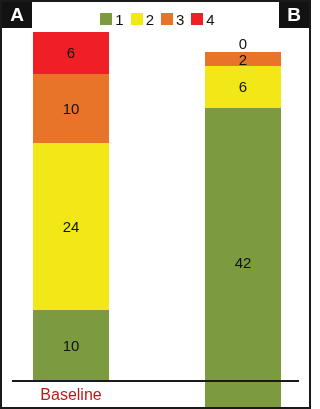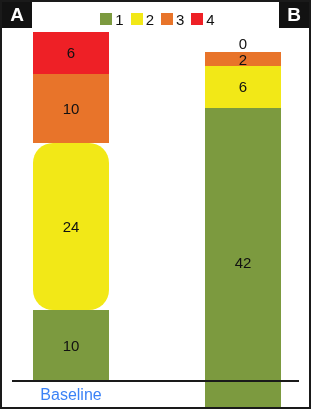--- a/index.html
+++ b/index.html
@@ -137,21 +137,21 @@
     position: absolute;
     left: 10px;
     top: 381px;
     width: 289px;
     height: 24px;
   }
   .axis-tick-label {
     position: absolute;
     top: 0;
     font-size: 16px;
-    color: #3b82f6;
+    color: #b91c1c;
     text-align: center;
     line-height: 24px;
     white-space: nowrap;
   }
   .axis-tick-label.t0 { left: 21px;  width: 76px; }
   .axis-tick-label.t1 { left: 193px; width: 76px; }
 </style>
 </head>
 <body>
 
@@ -181,21 +181,21 @@
 
   <div id="plot">
     <div class="bar-group g0">
       <div class="bar-stack" style="height: 348px;">
           <div class="segment" style="background: rgb(238, 32, 38); height: 41.76px;">
             <span class="segment-label">6</span>
           </div>
           <div class="segment" style="background: rgb(232, 116, 42); height: 69.6px;">
             <span class="segment-label">10</span>
           </div>
-          <div class="segment" style="background: rgb(242, 232, 23); height: 167.04px; border-radius: 20px;">
+          <div class="segment" style="background: rgb(242, 232, 23); height: 167.04px;">
             <span class="segment-label">24</span>
           </div>
           <div class="segment" style="background: rgb(124, 154, 63); height: 69.6px;">
             <span class="segment-label">10</span>
           </div>
         </div>
     </div>
     <div class="bar-group g1">
       <div class="bar-stack" style="height: 348px;">
           <div class="segment zero" style="height: 20px;">

